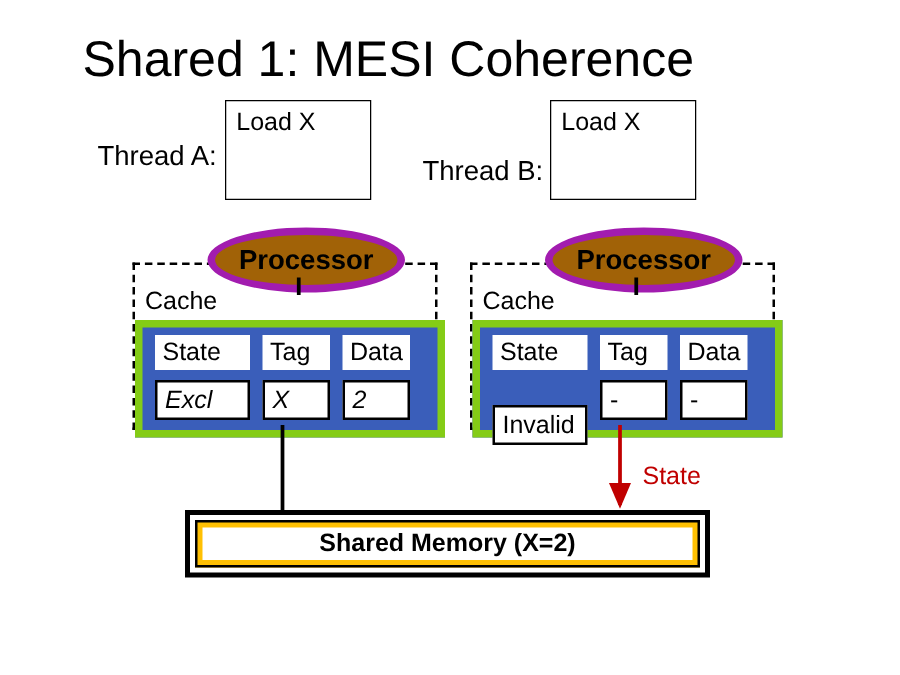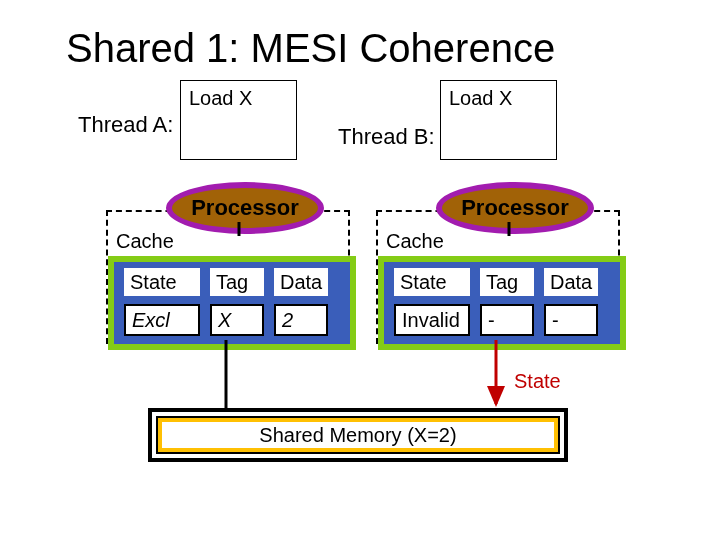--- a/index.html
+++ b/index.html
@@ -76,20 +76,21 @@
     padding: 0 6px;
     box-sizing: border-box;
   }
   .ctable .headrow .cell { border: none; font-weight: 400; height: 28px; }
   .ctable .datarow .cell { border: 2px solid #000; height: 32px; }
   .mem-outer {
     position: absolute;
     border: 4px solid #000;
     background: #fff;
     box-sizing: border-box;
+    font-weight: bold;
   }
   .mem-mid {
     position: absolute;
     inset: 4px;
     border: 2px solid #000;
     background: #ffc003;
     box-sizing: border-box;
   }
   .mem-inner {
     position: absolute;
@@ -160,21 +161,21 @@
   </div>
   <div class="cache-label" style="left:386px; top:230px;">Cache</div>
 
   <div class="ctable" style="left:378px; top:256px; width:236px; height:82px;">
     <div class="headrow" style="left:10px; top:6px; width:216px;">
       <div class="cell" style="width:76px;">State</div>
       <div class="cell" style="width:54px;">Tag</div>
       <div class="cell" style="width:54px;">Data</div>
     </div>
     <div class="datarow" style="left:10px; top:42px; width:216px;">
-      <div class="cell" style="width:76px;">Invalid</div>
+      <div class="cell" style="width:76px;margin-top:20px;">Invalid</div>
       <div class="cell" style="width:54px;">-</div>
       <div class="cell" style="width:54px;">-</div>
     </div>
   </div>
 
   <div class="read-label" style="left:514px; top:370px;">State</div>
 
   <div class="mem-outer" style="left:148px; top:408px; width:420px; height:54px;">
     <div class="mem-mid">
       <div class="mem-inner">

